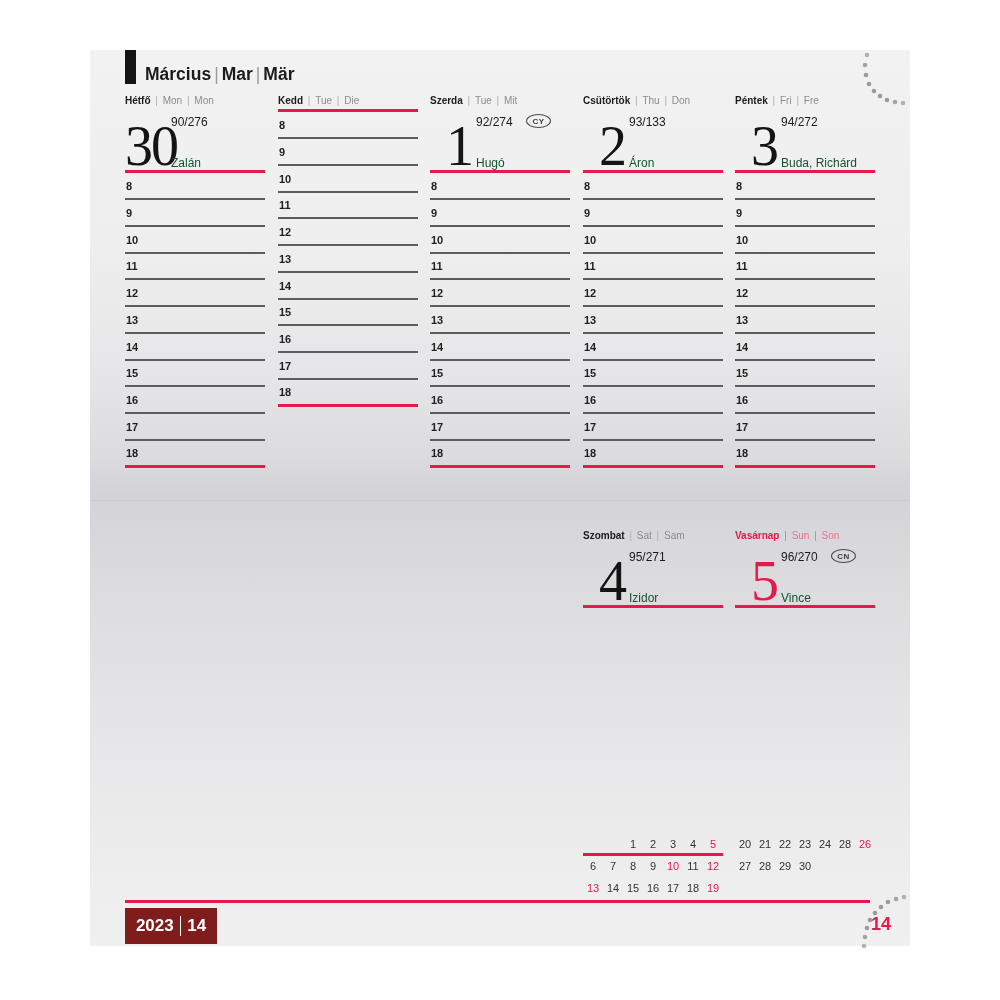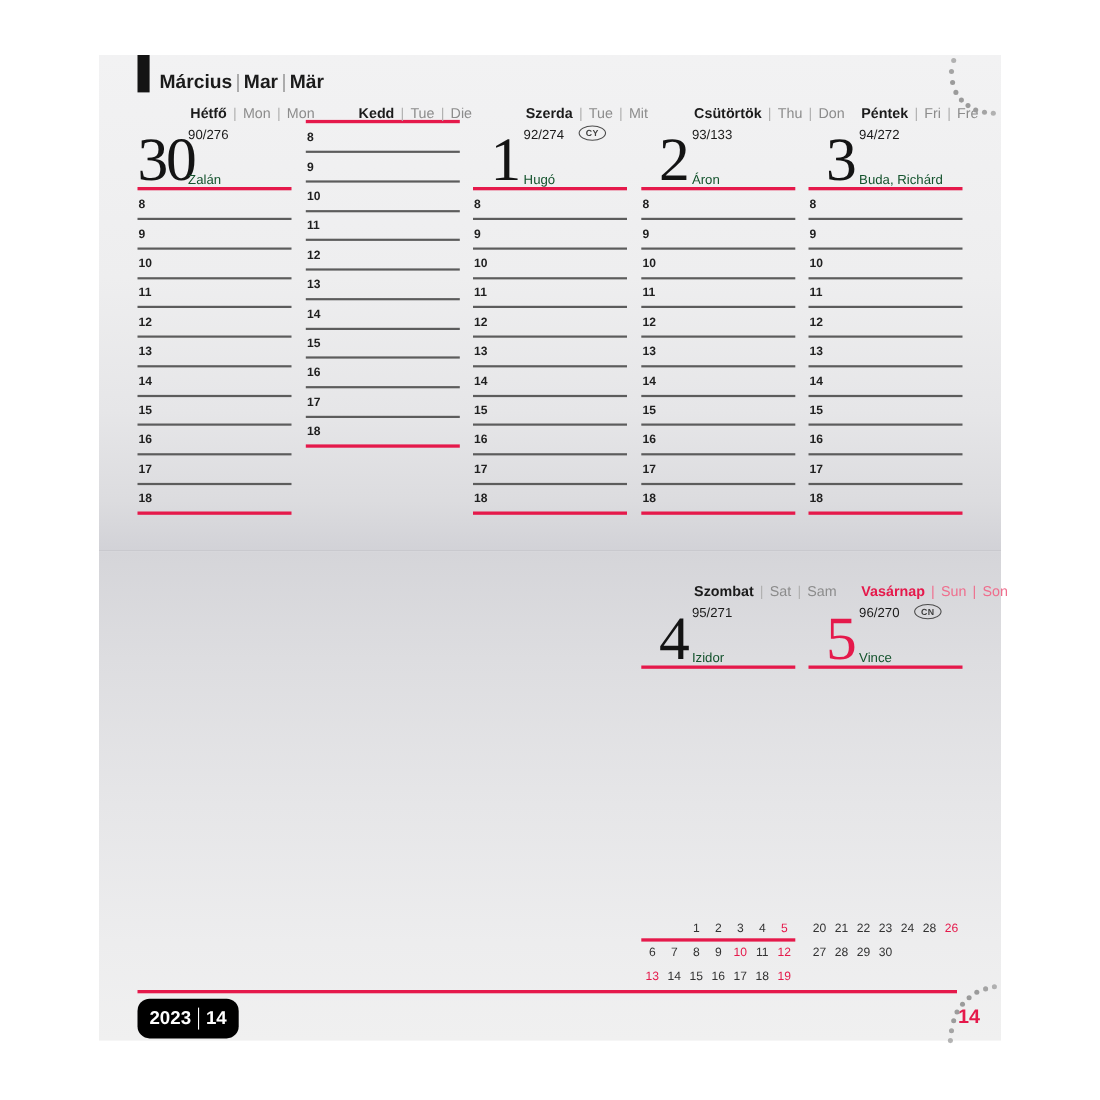--- a/index.html
+++ b/index.html
@@ -21,21 +21,21 @@
   
   .month-header{position:absolute;top:0;display:flex;align-items:flex-end;gap:9px;}
   .month-bar{width:11px;height:34px;}
   .bar-black{background:#141414;}
   .bar-accent{background:#e5194b;}
   .month-title{font-size:17.5px;font-weight:bold;color:#1b1b1b;line-height:1;padding-bottom:1px;white-space:nowrap;}
   .month-title .sep{color:#9a9a9a;font-weight:normal;padding:0 3px;}
   
   .day-col{position:absolute;top:45px;width:140px;}
   .wk-col{position:absolute;top:480px;width:140px;}
-  .dow{font-size:13px;color:#8c8c8c;white-space:nowrap;height:14px;margin-left:48px;}
+  .dow{font-size:10px;color:#8c8c8c;white-space:nowrap;height:14px;}
   .dow .hu{color:#1b1b1b;font-weight:bold;}
   .dow .sep{color:#b0b0b0;padding:0 2px;}
   .red-col .dow .hu{color:#e5194b;}
   .red-col .dow, .red-col .dow .sep{color:#ef6e8d;}
   .day-block{position:relative;height:61px;}
   .big-day{
     position:absolute;left:0;bottom:-4px;width:44px;text-align:left;
     font-family:"Liberation Serif","DejaVu Serif",serif;
     font-size:56px;line-height:1;color:#141414;letter-spacing:-2px;
   }
@@ -58,23 +58,23 @@
   .hour-label{position:absolute;left:1px;bottom:6px;font-size:11px;font-weight:bold;color:#1f1f1f;line-height:1;}
   
   .mini-block{position:absolute;width:140px;top:786px;}
   .mini-row{height:22px;position:relative;display:flex;}
   .mini-cell{width:20px;text-align:center;font-size:11px;color:#333333;padding-top:2px;box-sizing:border-box;}
   .mini-cell.red{color:#e5194b;}
   .mini-week-underline{position:absolute;left:0;top:17px;width:140px;height:2.5px;background:#e5194b;}
   
   .footer-line{position:absolute;left:35px;top:850px;width:745px;height:3px;background:#e5194b;}
   .week-badge{
-    position:absolute;left:35px;top:858px;width:92px;height:36px;background:#000000;
+    position:absolute;left:35px;top:858px;width:92px;height:36px;background:#7f1d1d;
     display:flex;align-items:center;justify-content:center;gap:6px;
-    color:#ffffff;font-size:17px;font-weight:bold;border-radius:11px;
+    color:#ffffff;font-size:17px;font-weight:bold;
   }
   .week-badge .divider{width:1.5px;height:20px;background:#ffffff;}
   .page-num{position:absolute;left:781px;top:864px;font-size:18px;font-weight:bold;color:#e5194b;}
   .dots-svg{position:absolute;}
 </style>
 </head>
 <body>
 
 <div class="page">
   <div class="page-top"></div>

